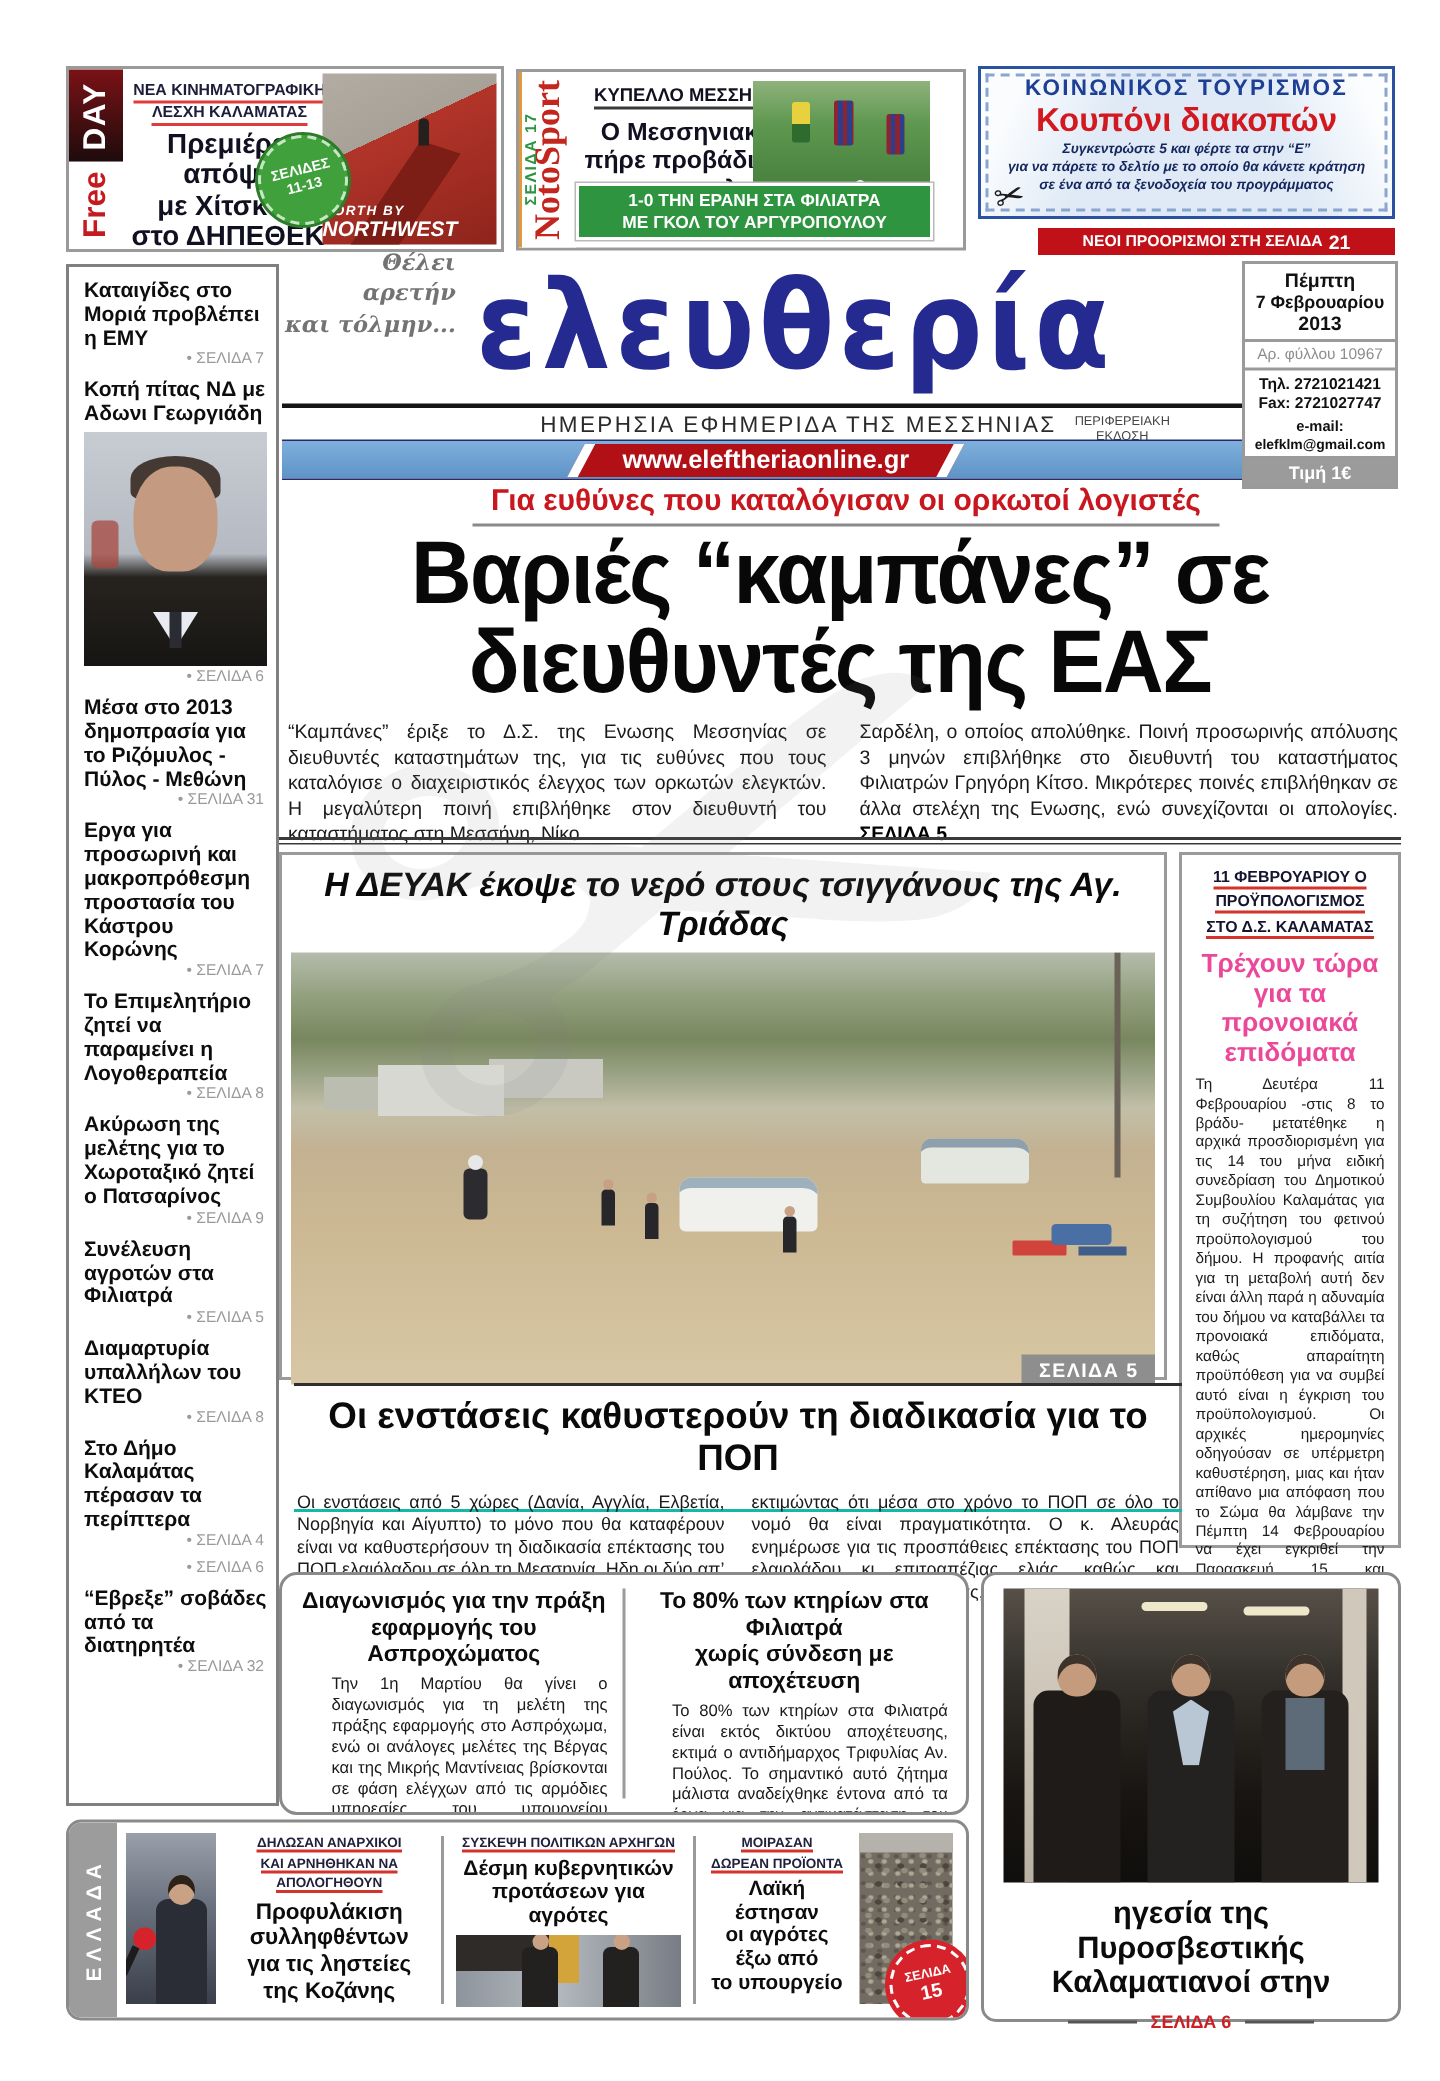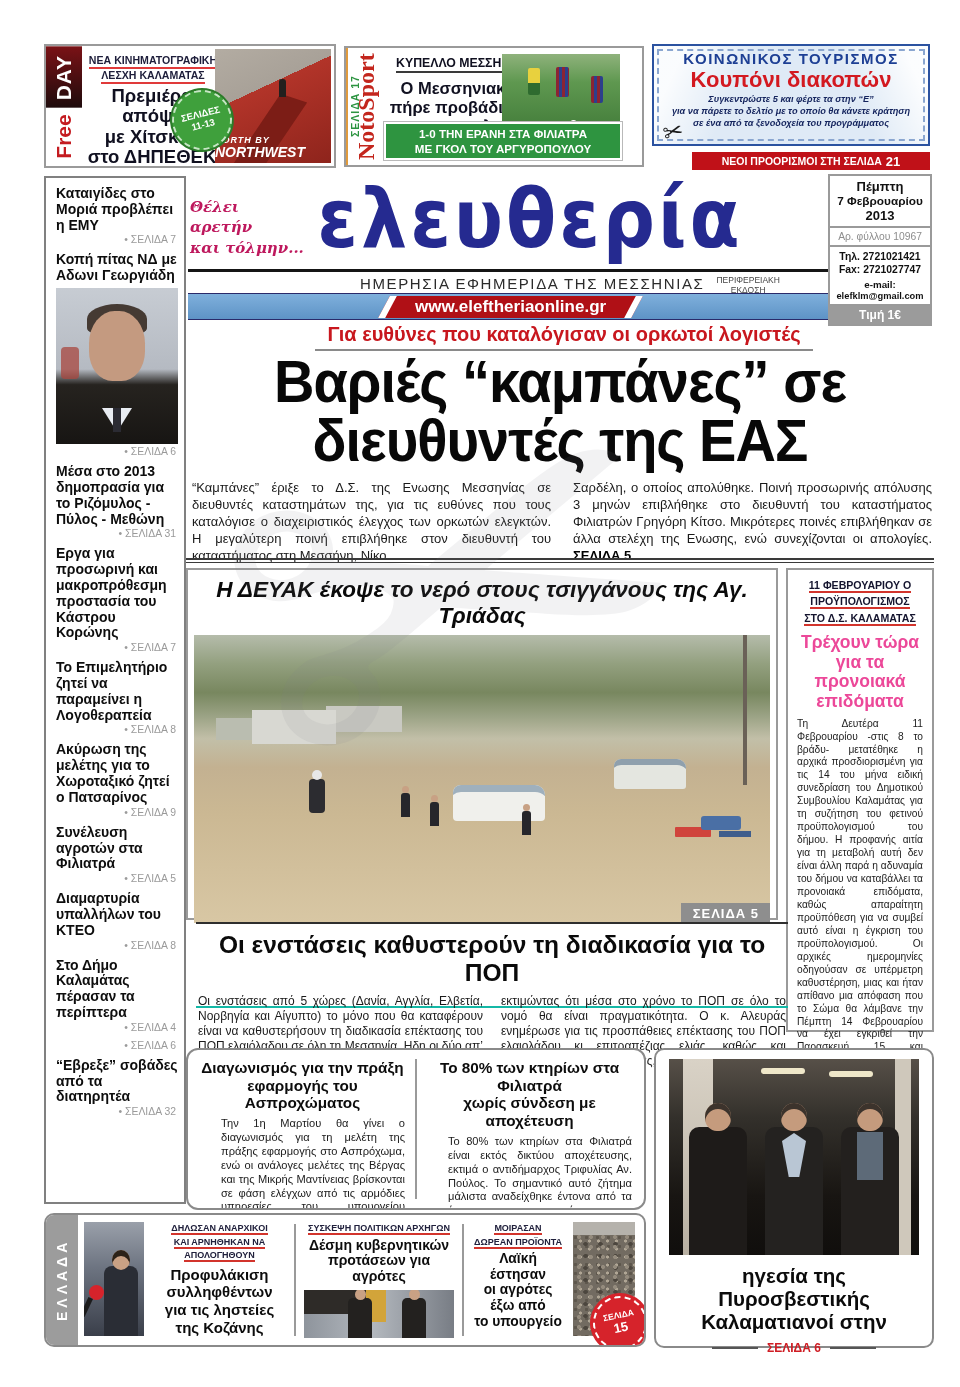--- a/index.html
+++ b/index.html
@@ -69,22 +69,22 @@
   .cp-head{margin-top:4px;text-align:center;font-weight:bold;color:#1d3f94;font-size:15px;letter-spacing:1.5px;}
   .cp-title{text-align:center;font-weight:900;color:#d31920;font-size:22px;line-height:1.05;margin-top:1px;}
   .cp-lines{margin-top:2px;text-align:center;font-weight:bold;font-style:italic;color:#15255e;
             font-size:9.2px;line-height:1.32;}
   .cp-scissors{position:absolute;left:9px;bottom:-2px;font-size:24px;transform:rotate(-15deg);color:#1b1b1b;}
   .cp-strip{margin-top:6px;margin-left:auto;width:238px;height:18px;background:#c01118;color:#fff;
             font-weight:bold;font-size:10.5px;display:flex;align-items:center;justify-content:center;gap:4px;}
   .cp-strip .num{font-size:13px;}
 
   
-  .mh-slogan{position:absolute;left:190px;top:197px;font-family:"DejaVu Serif",serif;font-style:italic;
-             font-weight:bold;font-size:15px;color:#be185d;line-height:1.35;}
+  .mh-slogan{position:absolute;left:190px;top:165px;font-family:"DejaVu Serif",serif;font-style:italic;
+             font-weight:bold;font-size:15px;color:#737373;line-height:1.35;text-align:right;}
   .mh-logo{position:absolute;left:250px;top:166px;width:560px;text-align:center;font-weight:bold;
            font-size:73px;line-height:94px;color:#252a90;letter-spacing:3px;
            transform:scaleY(1.12);transform-origin:top;font-family:"DejaVu Sans",sans-serif;}
   .mh-rule{position:absolute;left:188px;top:269px;width:646px;border-top:3px solid #151515;}
   .mh-sub{position:absolute;left:300px;top:275px;width:540px;display:flex;justify-content:center;
           gap:12px;align-items:flex-start;}
   .mh-subtitle{font-size:15px;letter-spacing:1.6px;color:#2b2b2b;}
   .mh-edition{font-size:8.5px;color:#444;text-align:center;line-height:1.2;}
   .web-band{position:absolute;left:188px;top:293px;width:646px;height:25px;
             background:linear-gradient(180deg,#7fb0dc,#5e93c6);display:flex;align-items:center;

